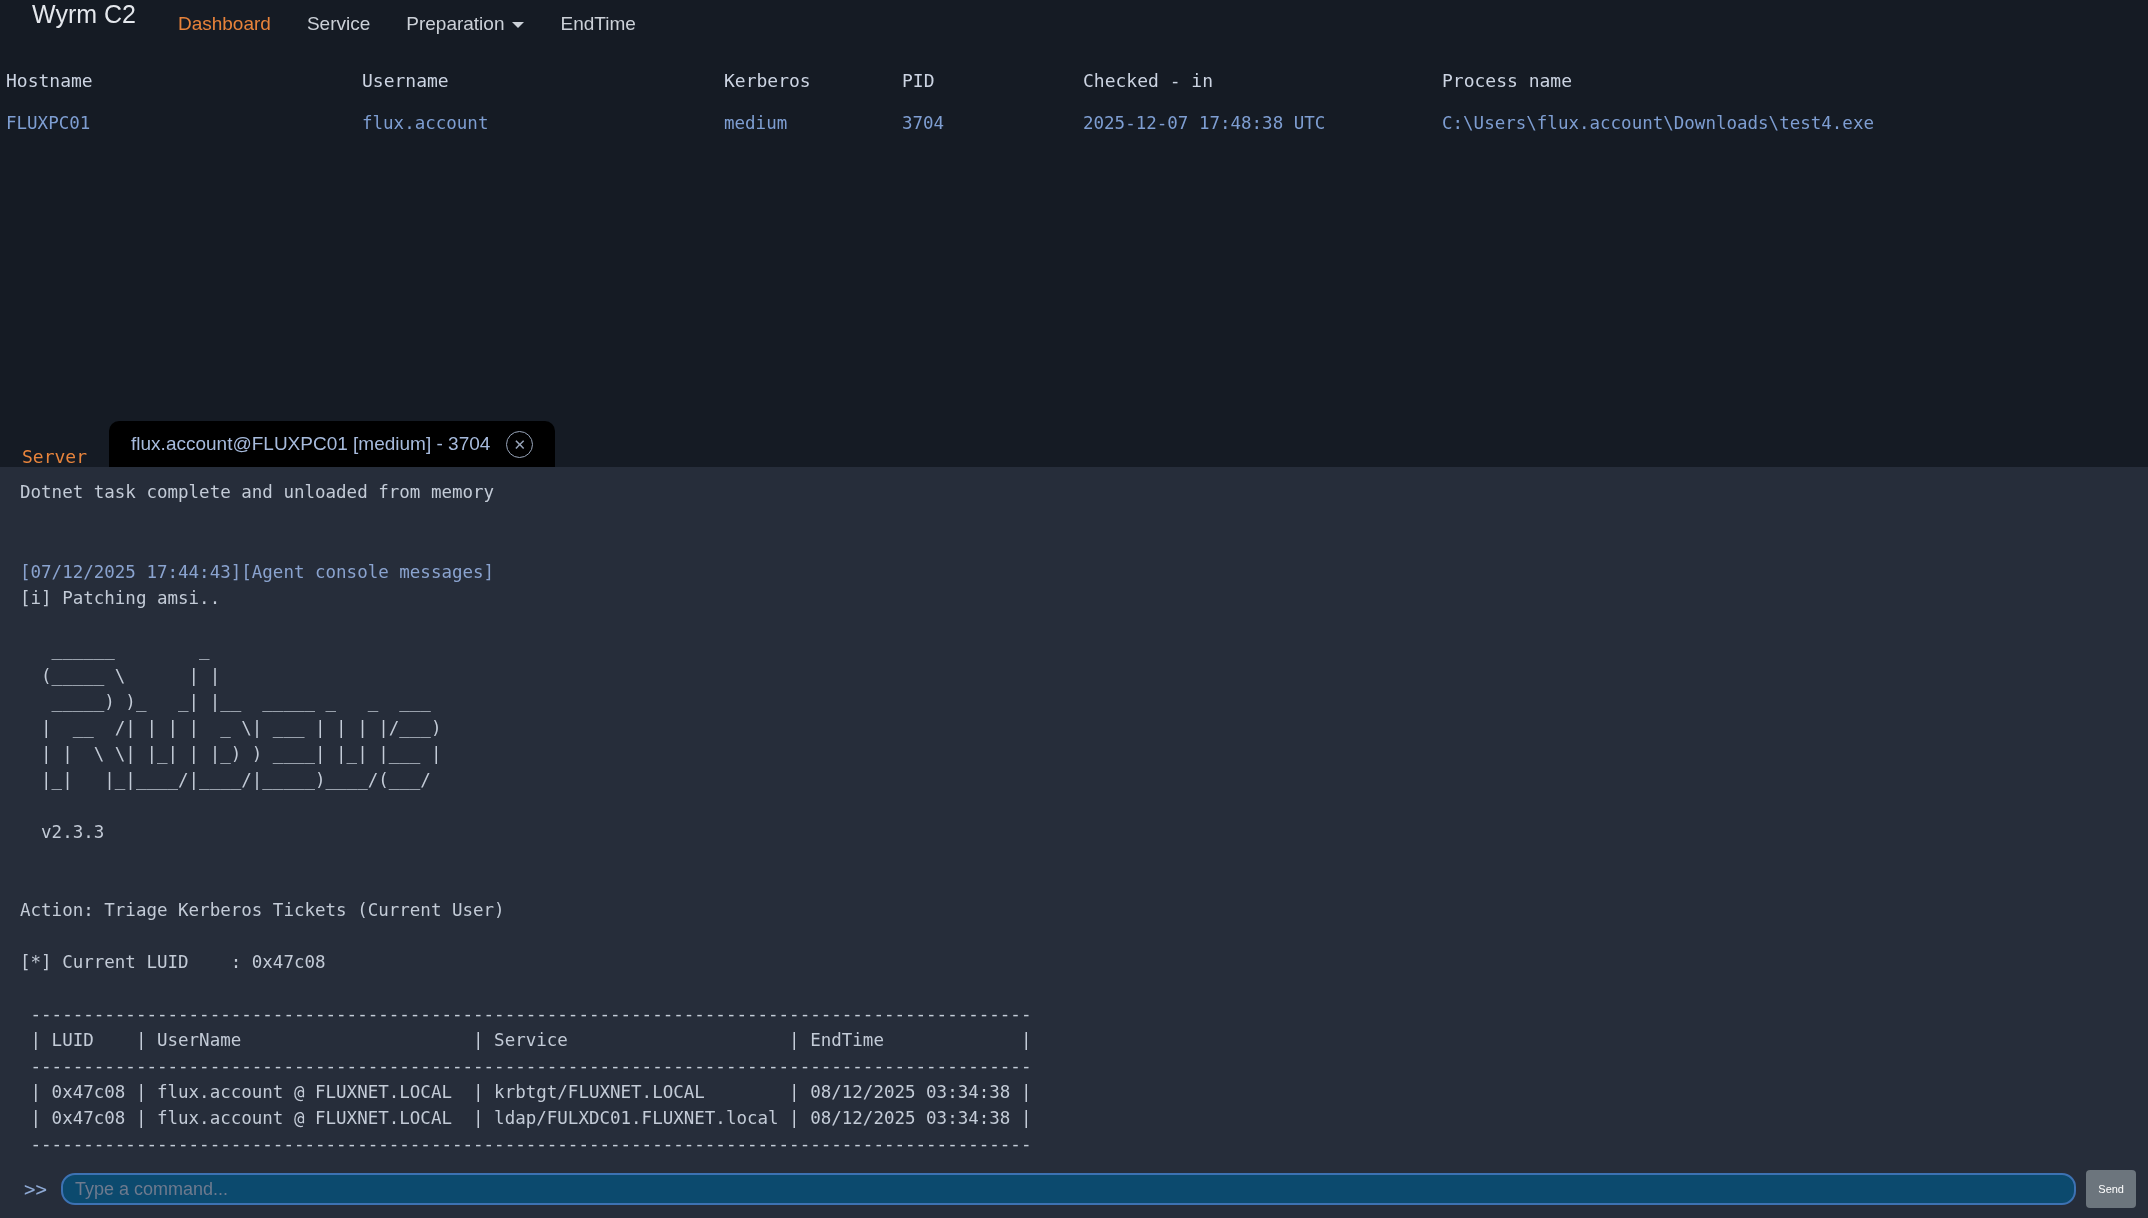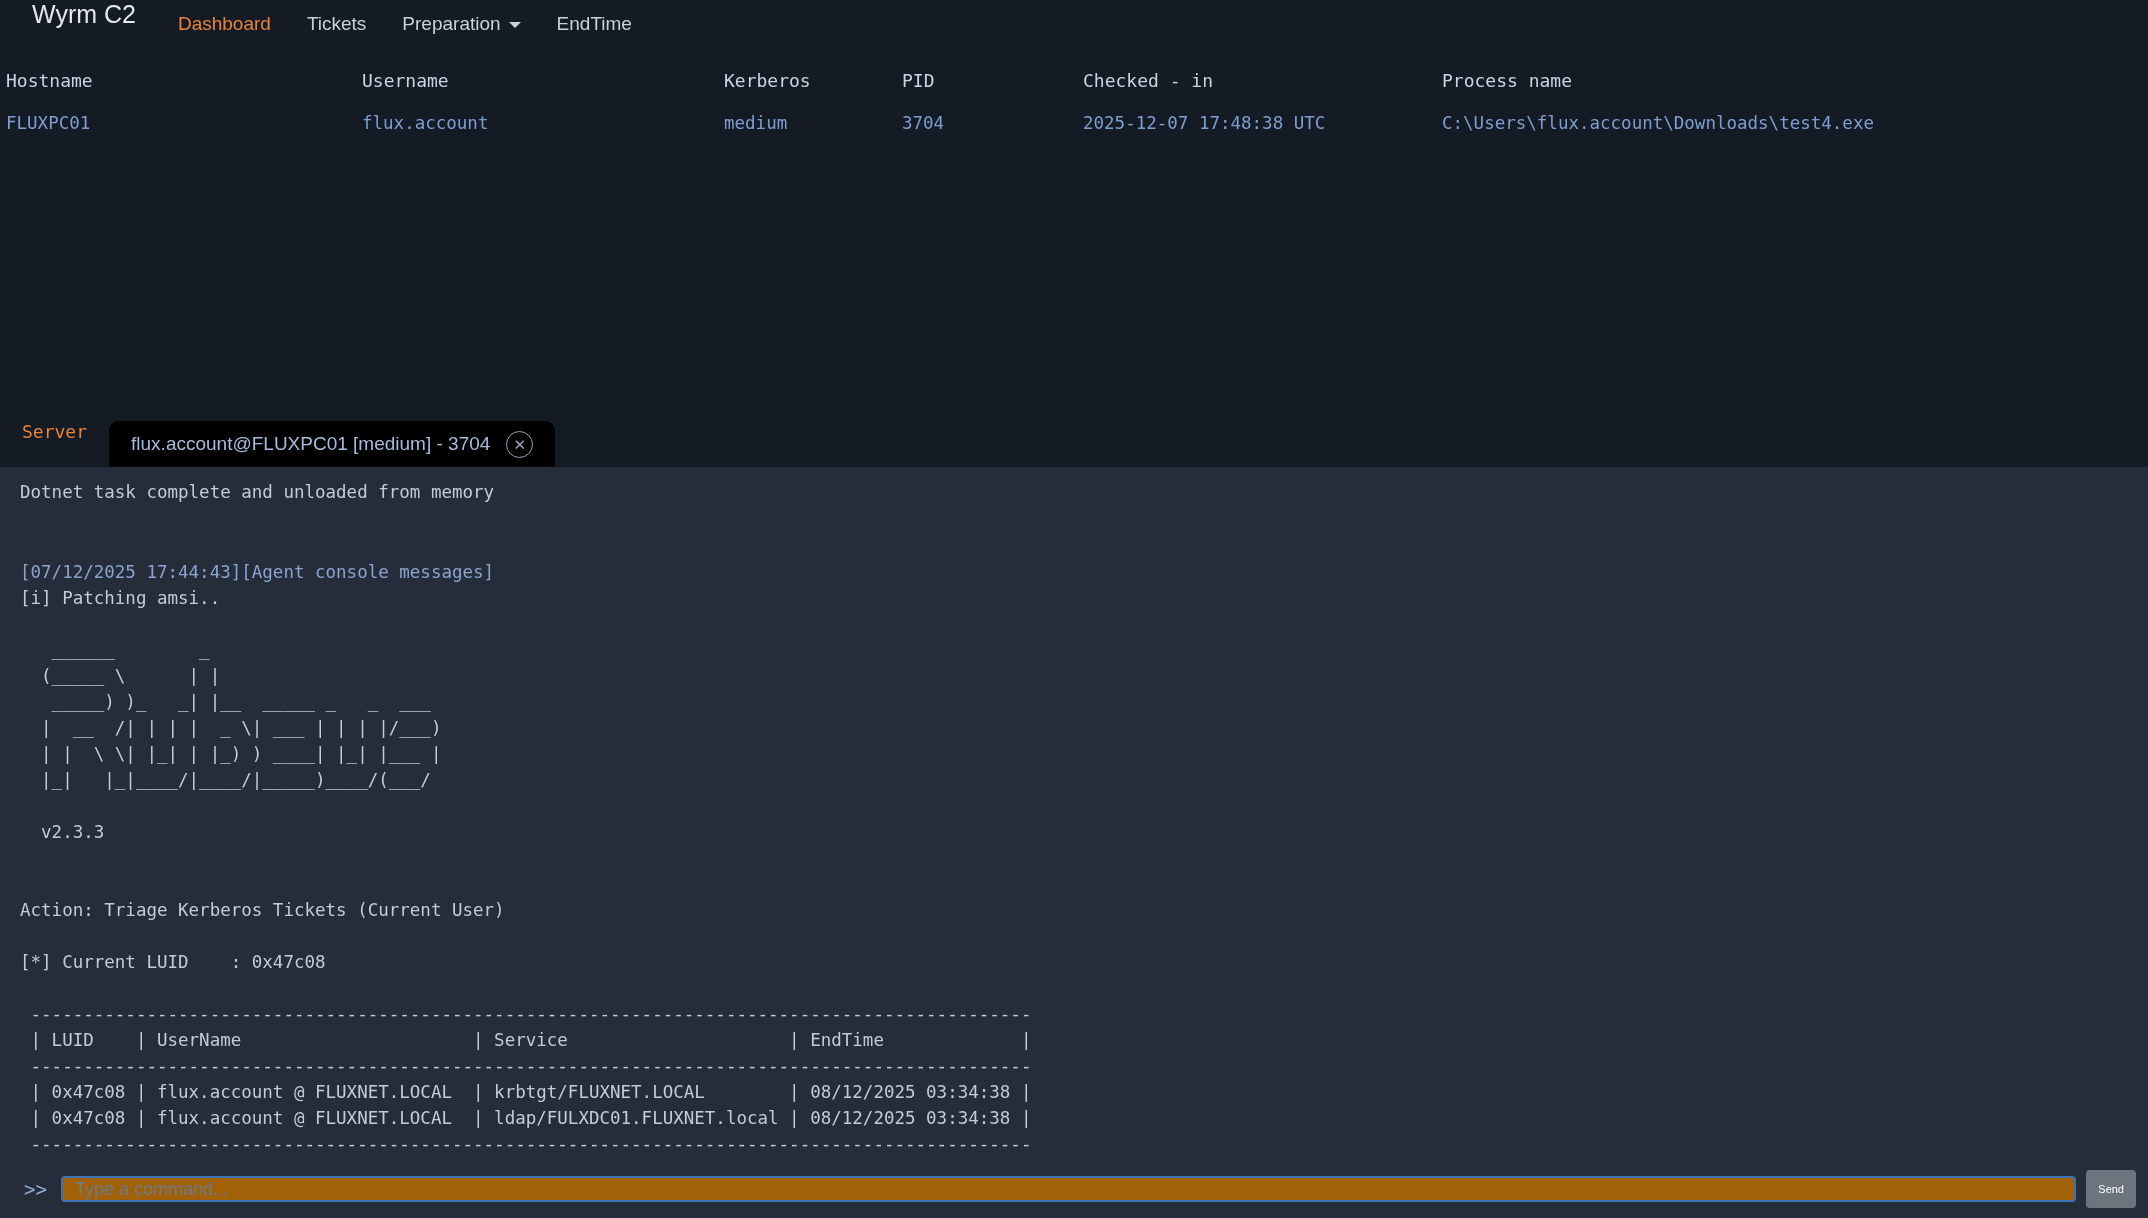--- a/index.html
+++ b/index.html
@@ -26,21 +26,21 @@
   
   .agents { padding:22px 0 0 6px; font-family:"DejaVu Sans Mono", monospace; }
   .agents-header, .agent-row { display:grid; grid-template-columns:356px 362px 178px 181px 359px 1fr; }
   .col-h { color:#ccd4e2; font-weight:normal; font-size:18px; }
   .agent-row { margin-top:22px; cursor:pointer; }
   .cell { color:#7e9ed2; font-size:17.5px; }
 
   
   .tabbar { position:absolute; top:421px; left:0; width:100%; height:46px; display:flex; align-items:stretch; padding-left:20px; }
   .server-tab {
-    display:flex; align-items:flex-start; padding:0 22px 0 2px;
+    display:flex; align-items:flex-end; padding:0 22px 0 2px;
     color:#e8843c; font-family:"DejaVu Sans Mono", monospace; font-size:18px; cursor:pointer;
   }
   .agent-tab {
     display:flex; align-items:center; gap:16px;
     background:#000000; border-radius:10px 10px 0 0; padding:0 22px;
     color:#a7bbdd; font-size:19px; cursor:pointer;
   }
   .close {
     width:27px; height:27px; border:1.5px solid #98a5ba; border-radius:50%;
     display:flex; align-items:center; justify-content:center;
@@ -55,40 +55,40 @@
     font-family:"DejaVu Sans Mono", monospace; font-size:17.5px; line-height:26px;
     color:#c3cbd7;
   }
   .cline { min-height:26px; }
   .cline.meta { color:#8aa3cf;margin-top:28px; }
 
   
   .cmdbar { position:absolute; left:10px; right:12px; bottom:8px; height:42px; display:flex; align-items:center; gap:10px; }
   .prompt { color:#8ea9d4; font-family:"DejaVu Sans Mono", monospace; font-size:19px; padding:0 4px 0 14px; }
   .cmd-input {
-    flex:1; height:26px; background:#a16207;
-    border:2px solid #3d72b3; border-radius:4px;
+    flex:1; height:32px; background:#0c4a6e;
+    border:2px solid #3d72b3; border-radius:14px;
     color:#c8d0dc; font-size:18px; padding:0 12px; outline:none;
     font-family:"Liberation Sans", sans-serif;
   }
   .cmd-input::placeholder { color:#6e7a8e; }
   .send-btn {
     height:38px; padding:0 12px; background:#6c757d; color:#ffffff;
     border:none; border-radius:4px; font-size:11px; cursor:pointer;
     font-family:"Liberation Sans", sans-serif;
   }
 </style>
 </head>
 <body>
 
 <header class="navbar">
   <span class="brand">Wyrm C2</span>
   <nav class="nav" id="nav-items">
       <a class="nav-link active">Dashboard</a>
-      <a class="nav-link">Tickets</a>
+      <a class="nav-link">Service</a>
       <a class="nav-link">Preparation<span class="caret"></span></a>
       <a class="nav-link">EndTime</a>
     </nav>
 </header>
 
 <section class="agents">
   <div class="agents-header" id="agents-cols">
       <div class="col-h">Hostname</div>
       <div class="col-h">Username</div>
       <div class="col-h">Kerberos</div>

